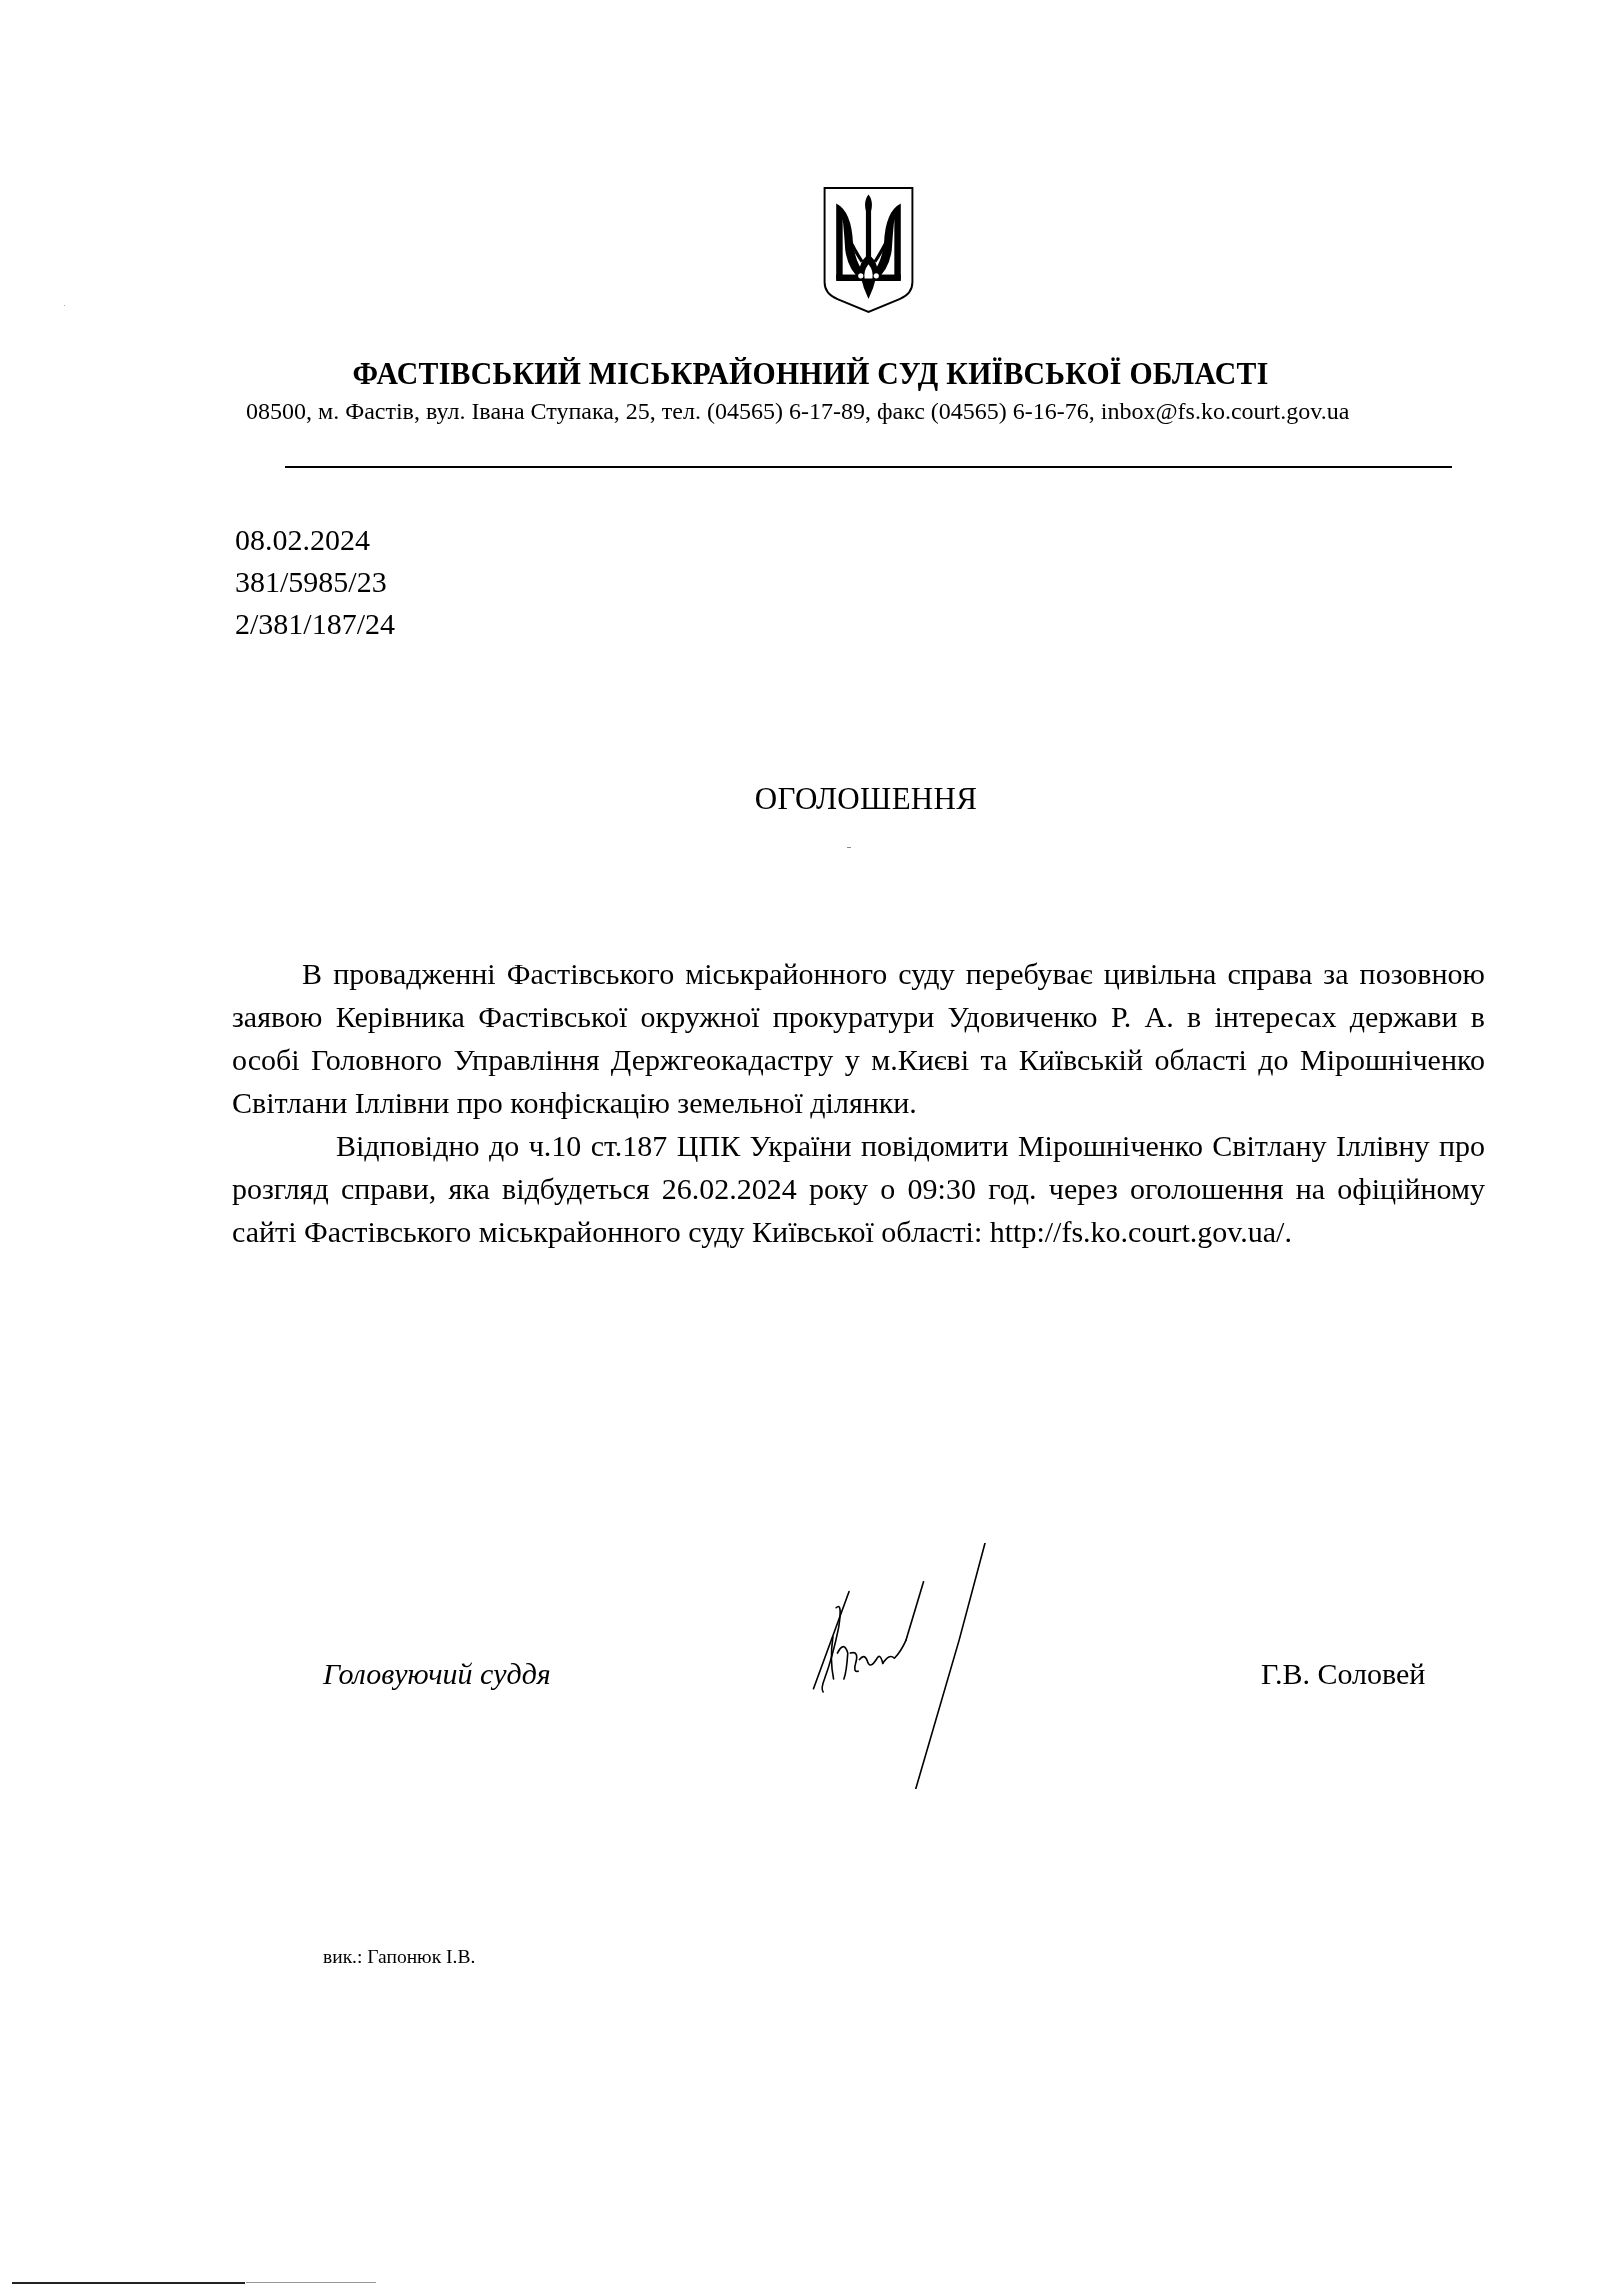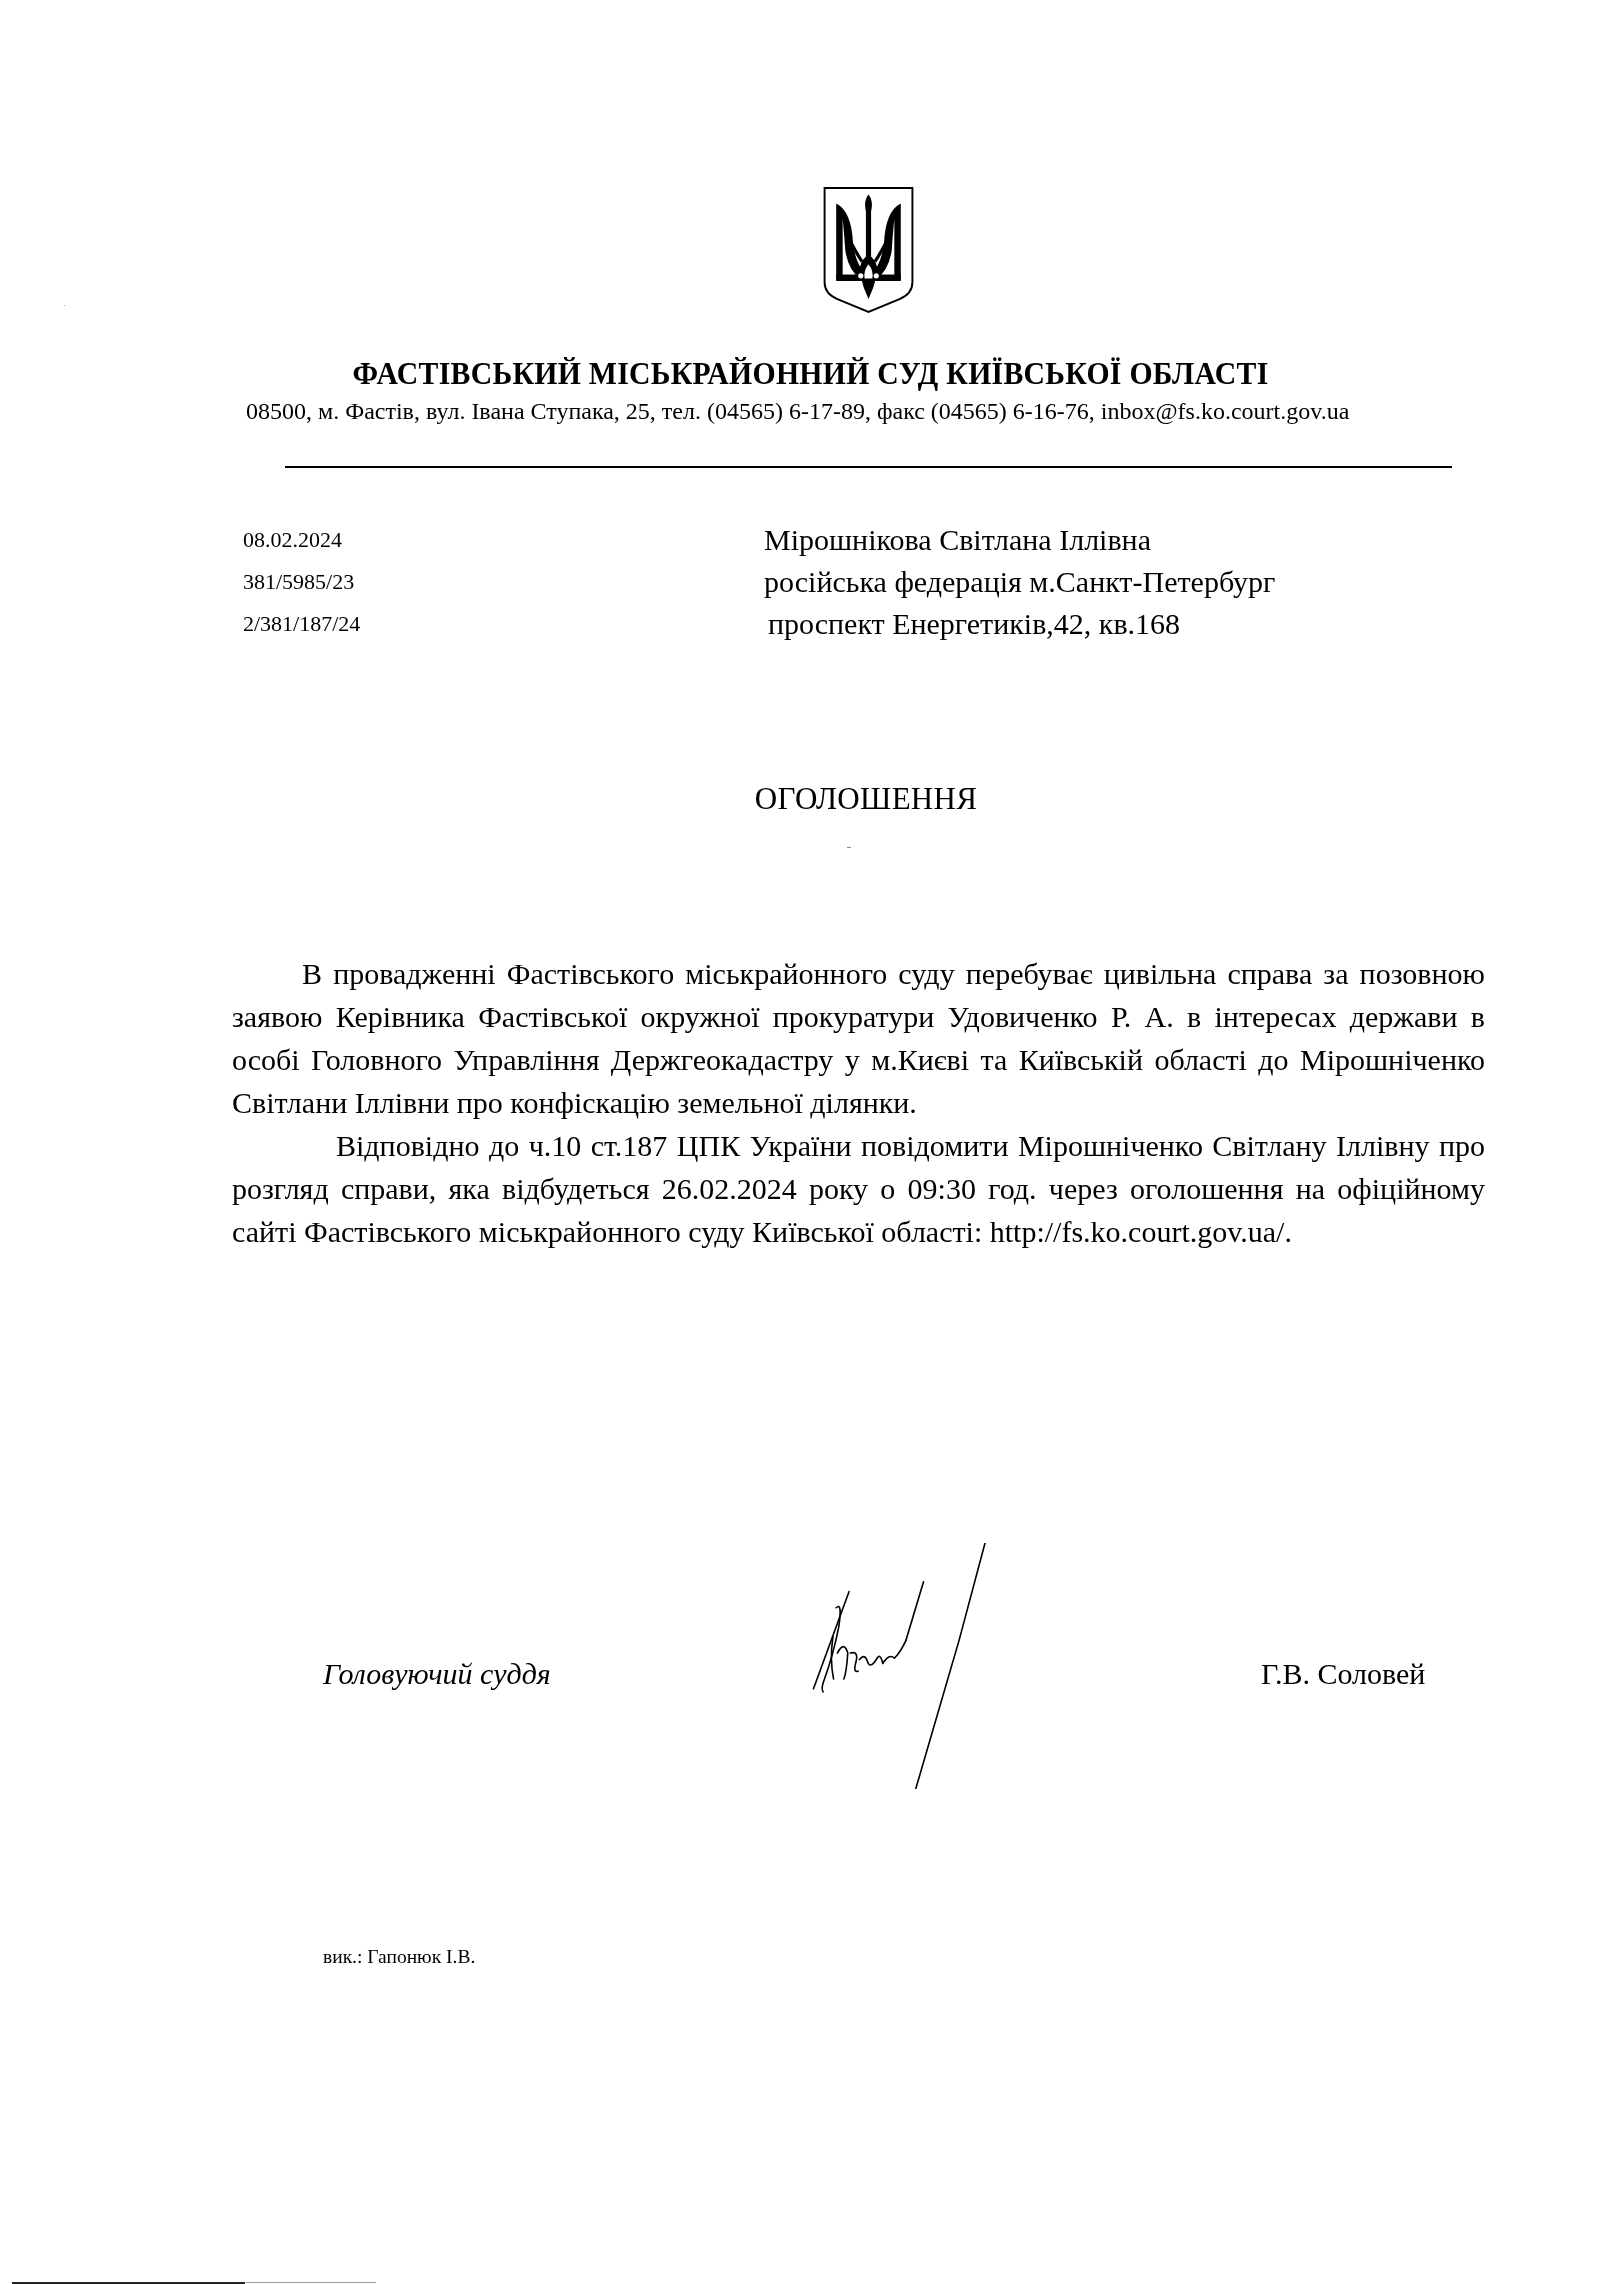--- a/index.html
+++ b/index.html
@@ -56,23 +56,22 @@
       width: 1167px;
       top: 466px;
       height: 0;
       border-top: 2.6px solid #000000;
     }
     
     .refs {
       position: absolute;
       left: 235px;
       top: 519px;
-      font-size: 22px;
+      font-size: 30px;
       line-height: 42px;
-      margin-left: 8px;
     }
     .refs div { white-space: nowrap; }
     .addressee {
       position: absolute;
       left: 764px;
       top: 519px;
       font-size: 30px;
       line-height: 42px;
     }
     .addressee div { white-space: nowrap; }
@@ -205,25 +204,20 @@
   <div class="header-rule"></div>
 
   <div class="margin-dot"></div>
 
   <div class="refs">
     <div>08.02.2024</div>
     <div>381/5985/23</div>
     <div>2/381/187/24</div>
   </div>
 
-  <div class="addressee">
-    <div>Мірошнікова Світлана Іллівна</div>
-    <div>російська федерація м.Санкт-Петербург</div>
-    <div class="indent1"> проспект Енергетиків,42, кв.168</div>
-  </div>
 
   <div class="doc-title">ОГОЛОШЕННЯ</div>
   <div class="stray-dot"></div>
 
   <div class="body-text">
     <p class="p1">В провадженні Фастівського міськрайонного суду перебуває цивільна справа за позовною заявою Керівника Фастівської окружної прокуратури Удовиченко Р. А. в інтересах держави в особі Головного Управління Держгеокадастру у м.Києві та Київській області до Мірошніченко Світлани Іллівни про конфіскацію земельної ділянки.</p>
     <p class="p2">Відповідно до ч.10 ст.187 ЦПК України повідомити Мірошніченко Світлану Іллівну про розгляд справи, яка відбудеться 26.02.2024 року  о 09:30 год. через оголошення на офіційному сайті Фастівського міськрайонного суду Київської області: http://fs.ko.court.gov.ua/.</p>
   </div>
 
   <div class="sig-role">Головуючий суддя</div>

